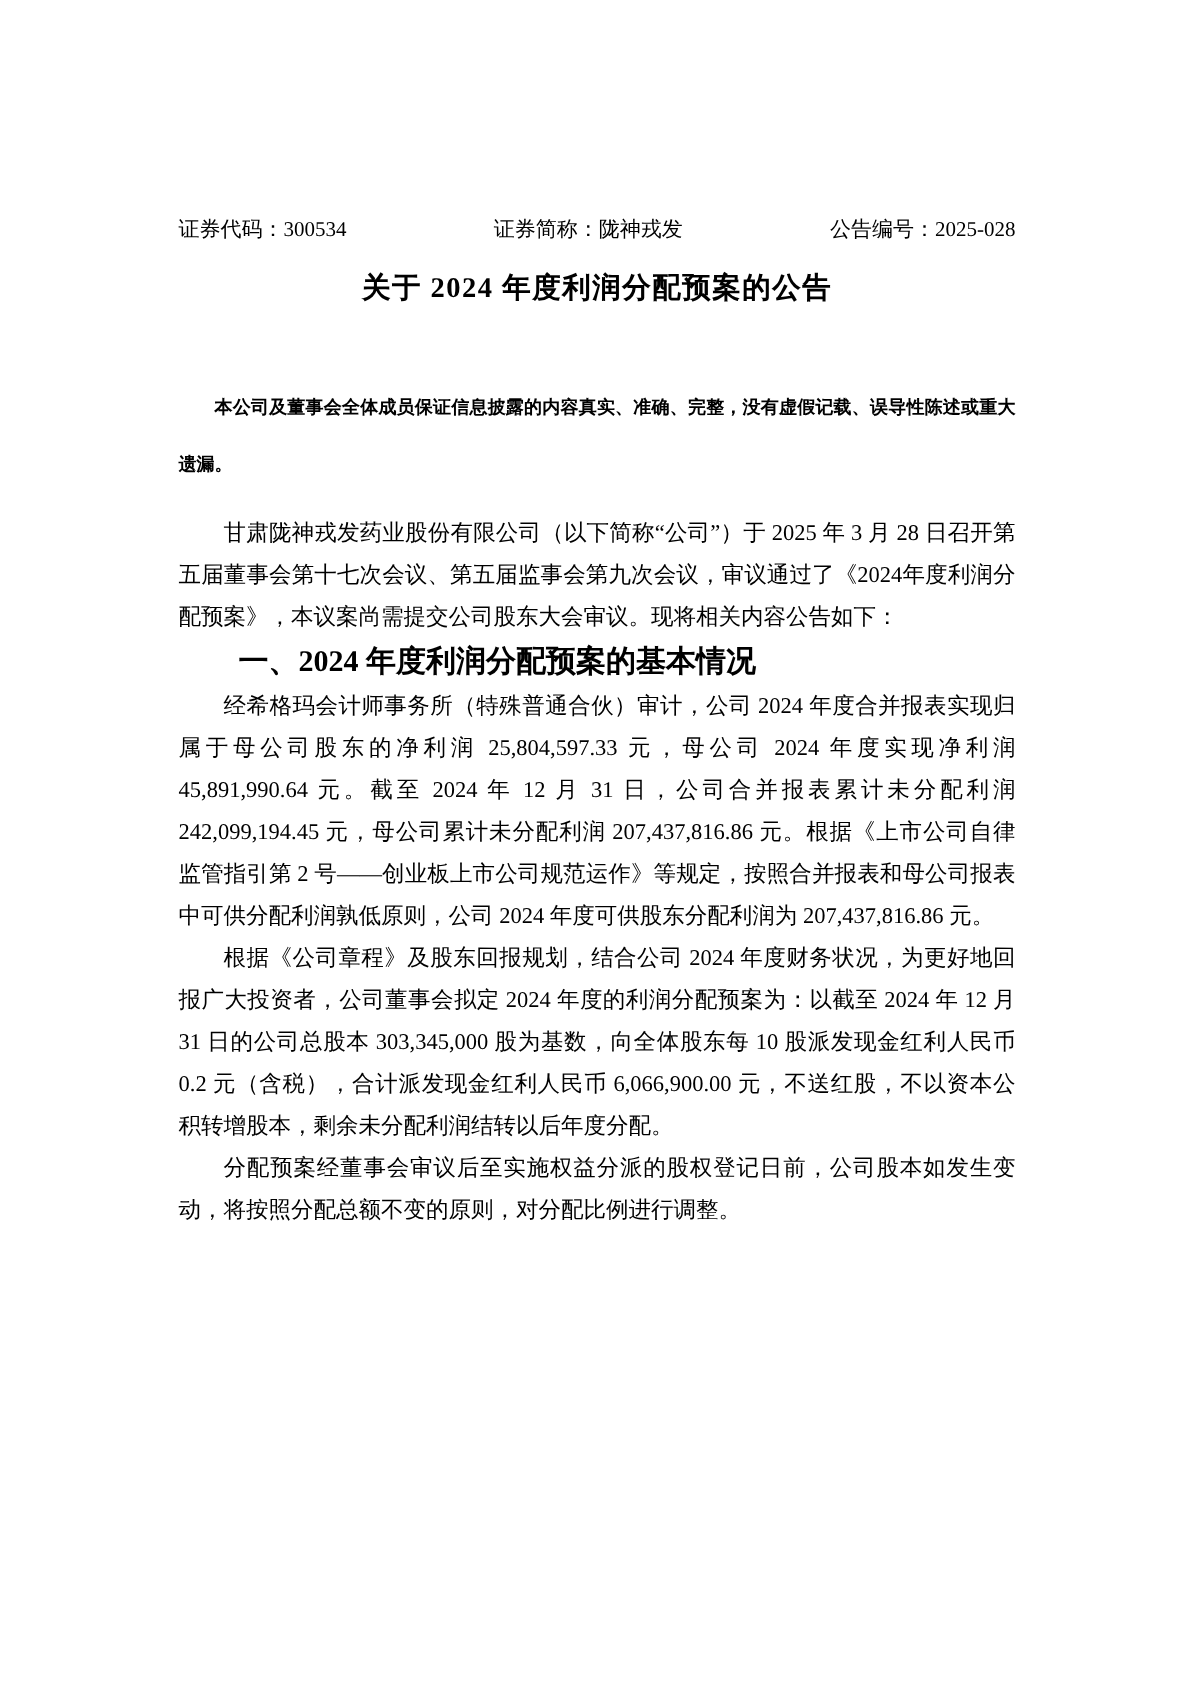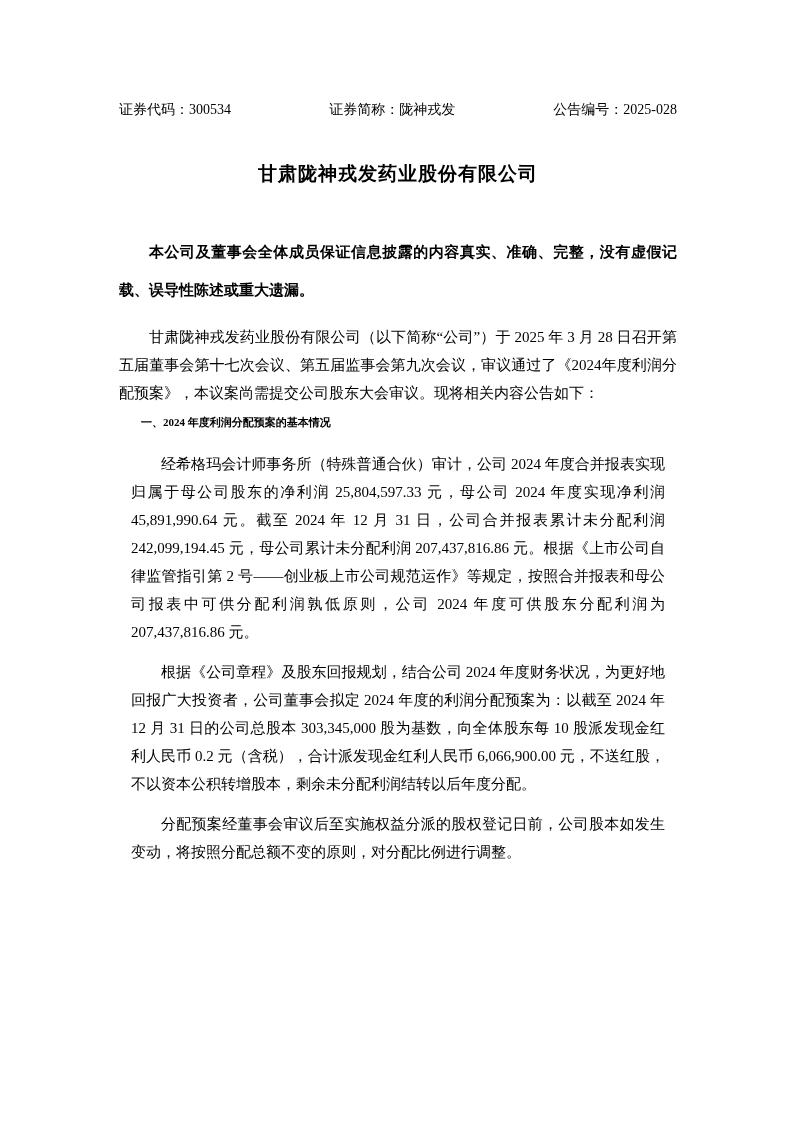--- a/index.html
+++ b/index.html
@@ -19,77 +19,78 @@
     color: #000000;
     overflow: hidden;
   }
   .doc-header {
     display: flex;
     justify-content: space-between;
     align-items: baseline;
     font-size: 14px;
     line-height: 20px;
     white-space: nowrap;
+    margin-top: 44px;
   }
   .doc-title {
     margin: 40px 0 0 0;
     text-align: center;
     font-size: 19px;
     line-height: 28px;
     font-weight: bold;
     letter-spacing: 1px;
   }
   .doc-subtitle {
     margin: 15px 0 0 0;
     text-align: center;
     font-size: 19px;
     line-height: 28px;
     font-weight: bold;
     letter-spacing: 1px;
   }
   .disclaimer {
     margin: 45px 0 0 0;
-    font-size: 15px;
+    font-size: 12px;
     font-weight: bold;
     line-height: 38px;
     text-align: justify;
     text-justify: inter-ideograph;
     text-indent: 2em;
   }
   .body-text {
     margin: 14px 0 0 0;
     font-size: 15px;
     line-height: 28px;
     text-align: justify;
     text-justify: inter-ideograph;
     text-indent: 2em;
   }
   .body-text.flow {
-    margin: 12px;
+    margin: 0;
   }
   .sec-heading {
     margin: 0;
-    font-size: 11px;
+    font-size: 20px;
     font-weight: bold;
     line-height: 30.5px;
     text-indent: 2em;
   }
 </style>
 </head>
 <body>
 
 <div class="page">
 
   <div class="doc-header">
     <span>证券代码：300534</span>
     <span>证券简称：陇神戎发</span>
     <span>公告编号：2025-028</span>
   </div>
 
-  <h1 class="doc-title">甘肃陇神戎发药业股份有限公司</h1>
+  <h2 class="doc-subtitle">关于 2024 年度利润分配预案的公告</h2>
 
   <p class="disclaimer">本公司及董事会全体成员保证信息披露的内容真实、准确、完整，没有虚假记载、误导性陈述或重大遗漏。</p>
 
   <p class="body-text">甘肃陇神戎发药业股份有限公司（以下简称“公司”）于 2025 年 3 月 28 日召开第五届董事会第十七次会议、第五届监事会第九次会议，审议通过了《2024年度利润分配预案》，本议案尚需提交公司股东大会审议。现将相关内容公告如下：</p>
 
   <h3 class="sec-heading">一、2024 年度利润分配预案的基本情况</h3>
 
   <p class="body-text flow">经希格玛会计师事务所（特殊普通合伙）审计，公司 2024 年度合并报表实现归属于母公司股东的净利润 25,804,597.33 元，母公司 2024 年度实现净利润 45,891,990.64 元。截至 2024 年 12 月 31 日，公司合并报表累计未分配利润 242,099,194.45 元，母公司累计未分配利润 207,437,816.86 元。根据《上市公司自律监管指引第 2 号——创业板上市公司规范运作》等规定，按照合并报表和母公司报表中可供分配利润孰低原则，公司 2024 年度可供股东分配利润为 207,437,816.86 元。</p>
   <p class="body-text flow">根据《公司章程》及股东回报规划，结合公司 2024 年度财务状况，为更好地回报广大投资者，公司董事会拟定 2024 年度的利润分配预案为：以截至 2024 年 12 月 31 日的公司总股本 303,345,000 股为基数，向全体股东每 10 股派发现金红利人民币 0.2 元（含税），合计派发现金红利人民币 6,066,900.00 元，不送红股，不以资本公积转增股本，剩余未分配利润结转以后年度分配。</p>
   <p class="body-text flow">分配预案经董事会审议后至实施权益分派的股权登记日前，公司股本如发生变动，将按照分配总额不变的原则，对分配比例进行调整。</p>

